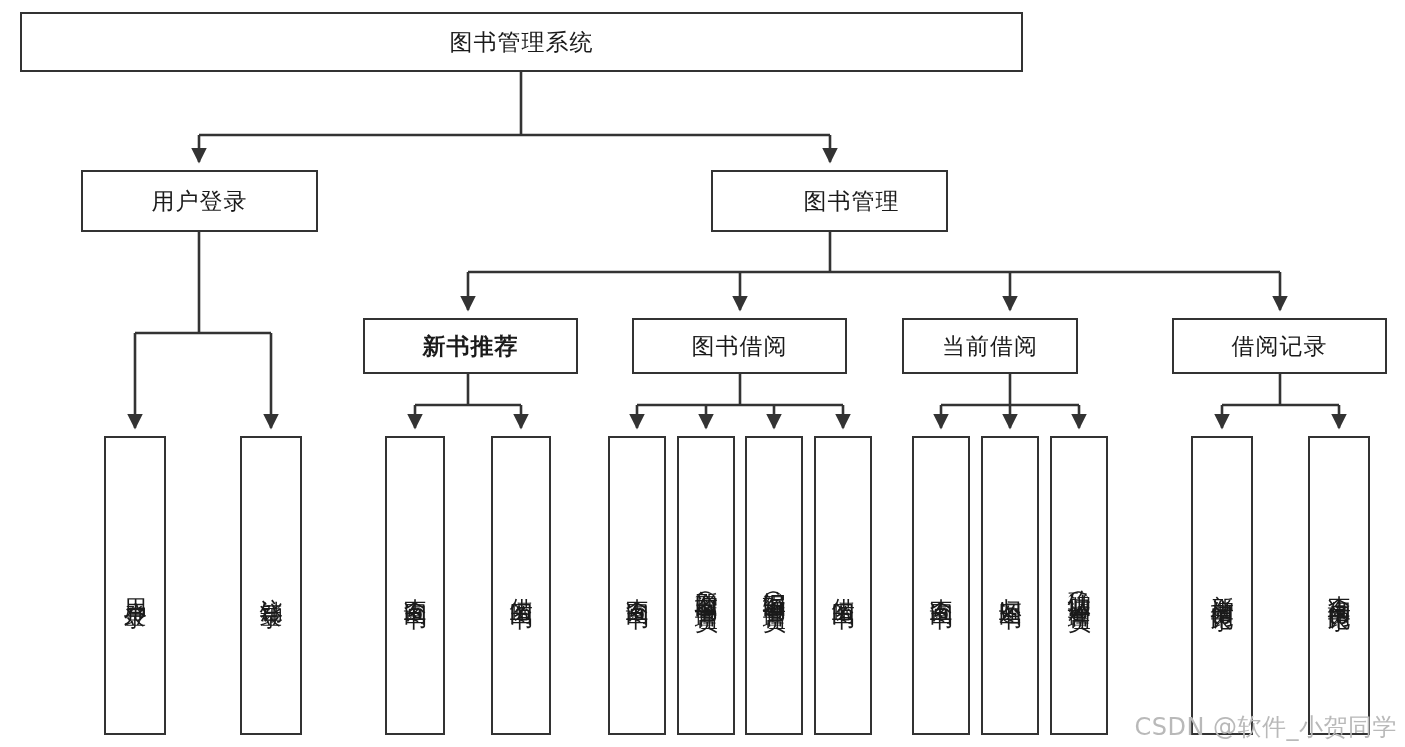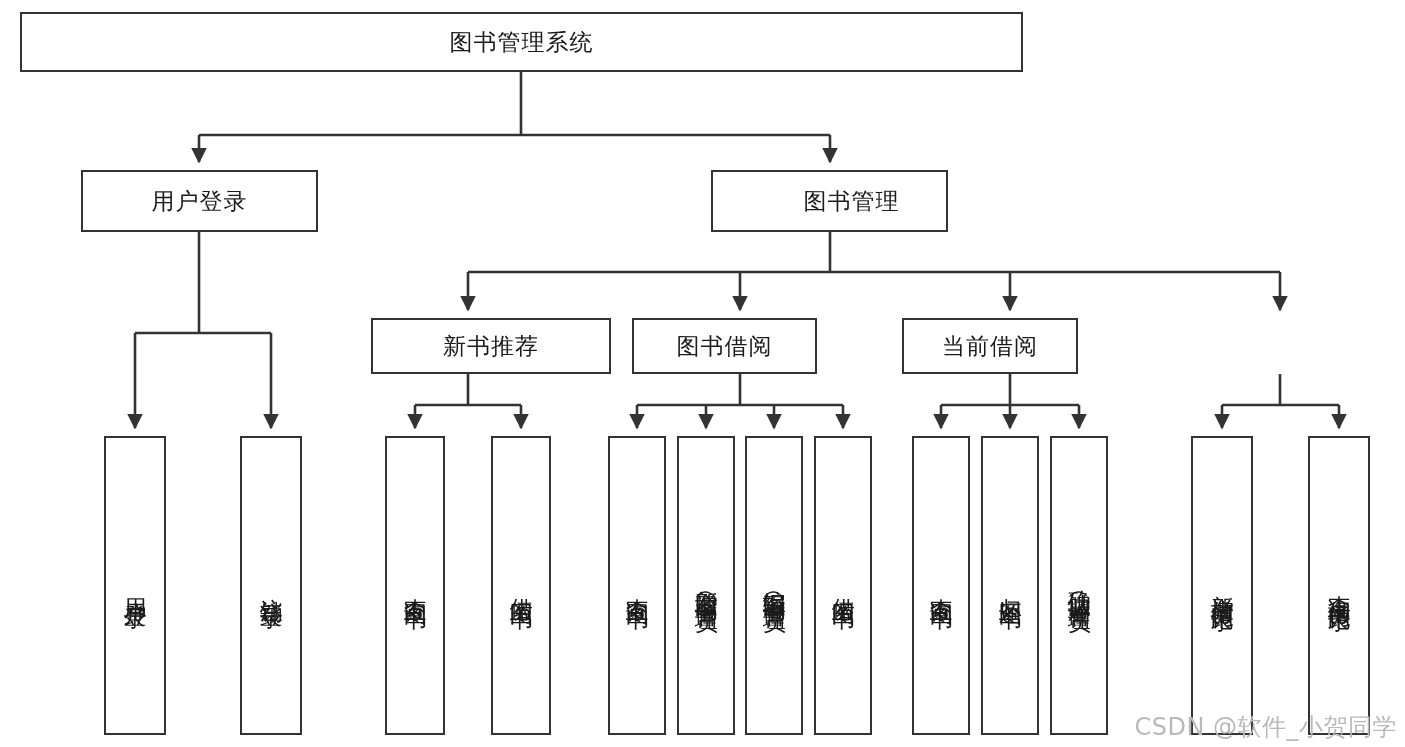--- a/index.html
+++ b/index.html
@@ -127,28 +127,31 @@
     <span>图书管理系统</span>
   </div>
 
   <div class="node h" style="left:81px;top:170px;width:237px;height:62px;">
     <span>用户登录</span>
   </div>
   <div class="node h" style="left:711px;top:170px;width:237px;height:62px;padding-left:44px;">
     <span>图书管理</span>
   </div>
 
-  <div class="node h" style="left:371px;top:318px;width:240px;height:56px;">
+  <div class="node h" style="left:363px;top:318px;width:215px;height:56px;font-weight:bold;">
     <span>新书推荐</span>
   </div>
-  <div class="node h" style="left:632px;top:318px;width:185px;height:56px;">
+  <div class="node h" style="left:632px;top:318px;width:215px;height:56px;">
     <span>图书借阅</span>
   </div>
   <div class="node h" style="left:902px;top:318px;width:176px;height:56px;">
     <span>当前借阅</span>
+  </div>
+  <div class="node h" style="left:1172px;top:318px;width:215px;height:56px;">
+    <span>借阅记录</span>
   </div>
 
   <div class="node v" style="left:104px;top:436px;width:62px;height:299px;">
     <span class="vtxt">用户登录</span>
   </div>
   <div class="node v" style="left:240px;top:436px;width:62px;height:299px;">
     <span class="vtxt">注销登录</span>
   </div>
 
   <div class="node v" style="left:385px;top:436px;width:60px;height:299px;">

